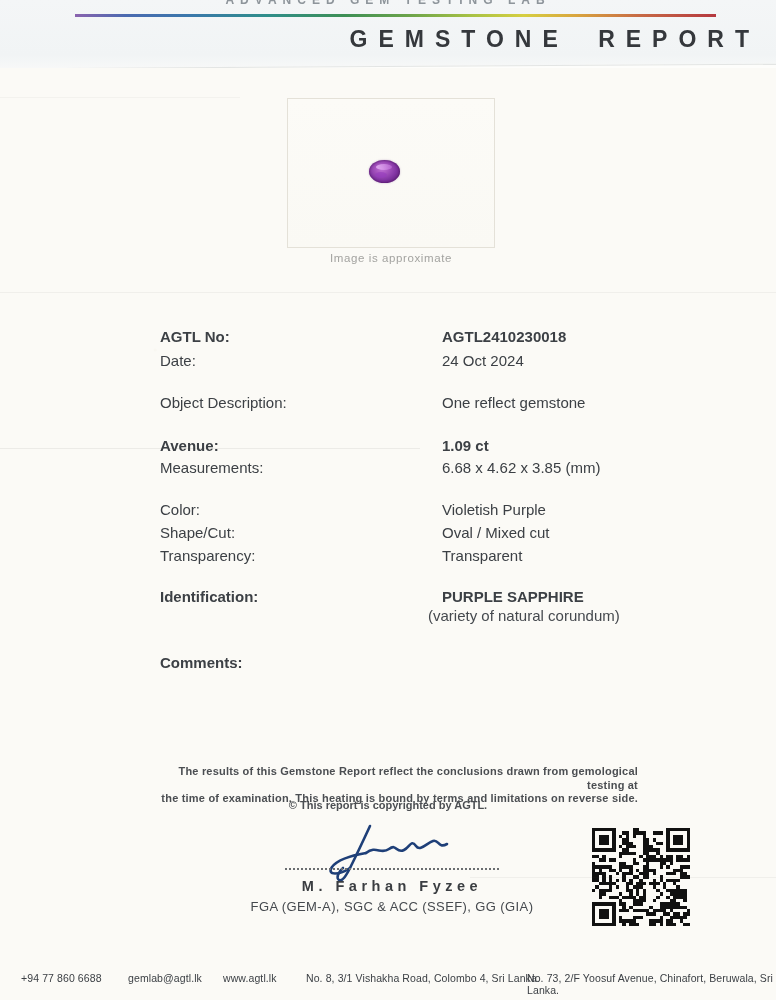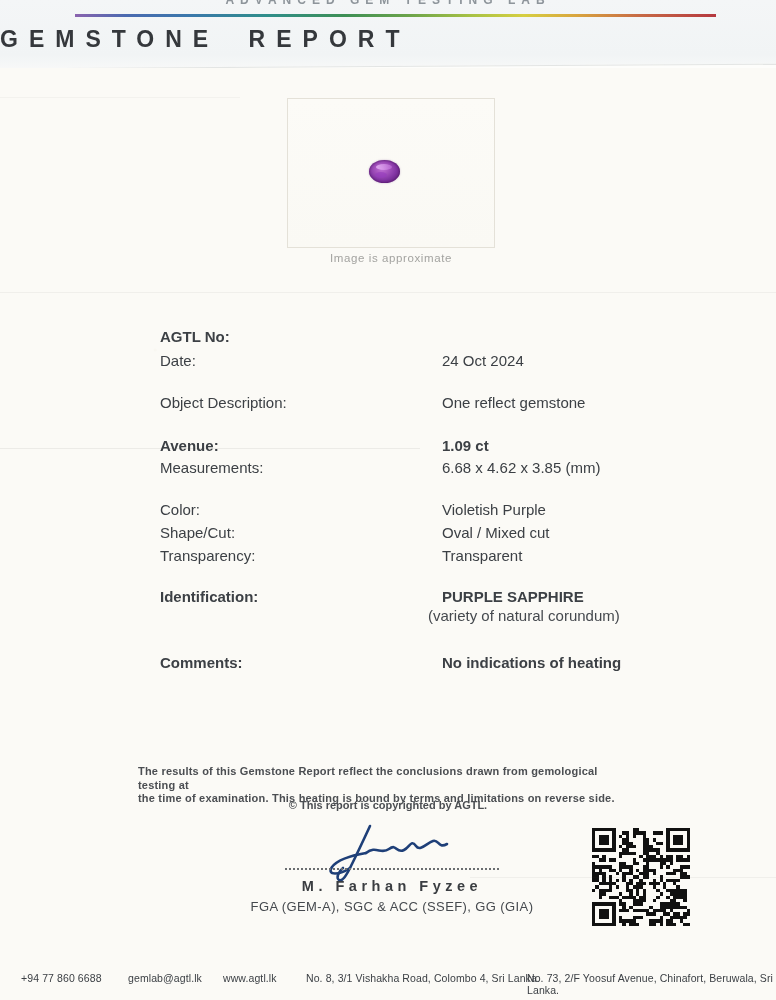--- a/index.html
+++ b/index.html
@@ -36,22 +36,22 @@
     font-size: 12px; font-weight: 700; letter-spacing: 6px;
     color: #8e959b;
   }
   .spectrum-line {
     position: absolute; left: 75px; top: 14px; width: 641px; height: 3px;
     background: linear-gradient(90deg,
       #8a63ae 0%, #4a6ab0 8%, #3a78ab 18%, #2f8e8a 30%, #3d8f55 42%,
       #6ba34a 52%, #a9c244 62%, #d6cf41 70%, #d9a63e 78%, #c76a45 88%, #b5383f 100%);
   }
   .report-title {
-    position: absolute; left: 0; top: 26px; width: 752px;
-    text-align: left;
+    position: absolute; left: 8px; top: 26px; width: 752px;
+    text-align: right;
     font-size: 23px; font-weight: 600;
     letter-spacing: 11px; word-spacing: 12px;
     color: #35383c;
   }
   
   .photo-box {
     position: absolute; left: 287px; top: 98px; width: 208px; height: 150px;
     background: linear-gradient(180deg, #fcfbf7, #faf9f4);
     border: 1px solid #e4e1d8;
   }
@@ -78,21 +78,21 @@
   }
   
   .field-row { position: absolute; left: 160px; width: 560px; display: flex; font-size: 15px; line-height: 18px; }
   .field-label { width: 282px; flex: 0 0 282px; }
   .field-value { flex: 1; }
   .bold { font-weight: 700; }
   .subvalue { position: absolute; left: 428px; font-size: 15px; color: #45494e; }
   
   .disclaimer {
     position: absolute; left: 138px; top: 765px; width: 500px;
-    text-align: left; font-size: 11px; font-weight: 700; color: #4b4e52;
+    text-align: right; font-size: 11px; font-weight: 700; color: #4b4e52;
     line-height: 13.5px; letter-spacing: 0.2px;
   }
   .copyright {
     position: absolute; left: 138px; top: 799px; width: 500px;
     text-align: center; font-size: 11px; font-weight: 700; color: #4b4e52;
   }
   
   .signature-svg { position: absolute; left: 280px; top: 824px; overflow: visible; }
   .sig-line {
     position: absolute; left: 285px; top: 868px; width: 214px; height: 0;
@@ -135,20 +135,21 @@
     <div class="band-edge"></div>
   </div>
 
   <div class="photo-box">
     <div class="gem"></div>
   </div>
   <div class="photo-caption">Image is approximate</div>
 
   <div class="field-row" style="top:328px">
     <div class="field-label bold">AGTL No:</div>
+    <div class="field-value bold">AGTL2410230018</div>
   </div>
   <div class="field-row" style="top:352px">
     <div class="field-label">Date:</div>
     <div class="field-value">24 Oct 2024</div>
   </div>
   <div class="field-row" style="top:394px">
     <div class="field-label">Object Description:</div>
     <div class="field-value">One reflect gemstone</div>
   </div>
   <div class="field-row" style="top:437px">
@@ -171,21 +172,20 @@
     <div class="field-label">Shape/Cut:</div>
     <div class="field-value">Oval / Mixed cut</div>
   </div>
   <div class="field-row" style="top:588px">
     <div class="field-label bold">Identification:</div>
     <div class="field-value bold">PURPLE SAPPHIRE</div>
   </div>
   <div class="subvalue" style="top:607px">(variety of natural corundum)</div>
   <div class="field-row" style="top:654px">
     <div class="field-label bold">Comments:</div>
-    <div class="field-value bold">No indications of heating</div>
   </div>
 
   <div class="disclaimer">
     <span>The results of this Gemstone Report reflect the conclusions drawn from gemological testing at</span><br>
     <span>the time of examination. This heating is bound by terms and limitations on reverse side.</span>
   </div>
   <div class="copyright">© This report is copyrighted by AGTL.</div>
 
   <svg class="signature-svg" width="180" height="62" viewBox="0 0 180 62">
     <g fill="none" stroke="#1e3f78" stroke-width="2.6" stroke-linecap="round">

